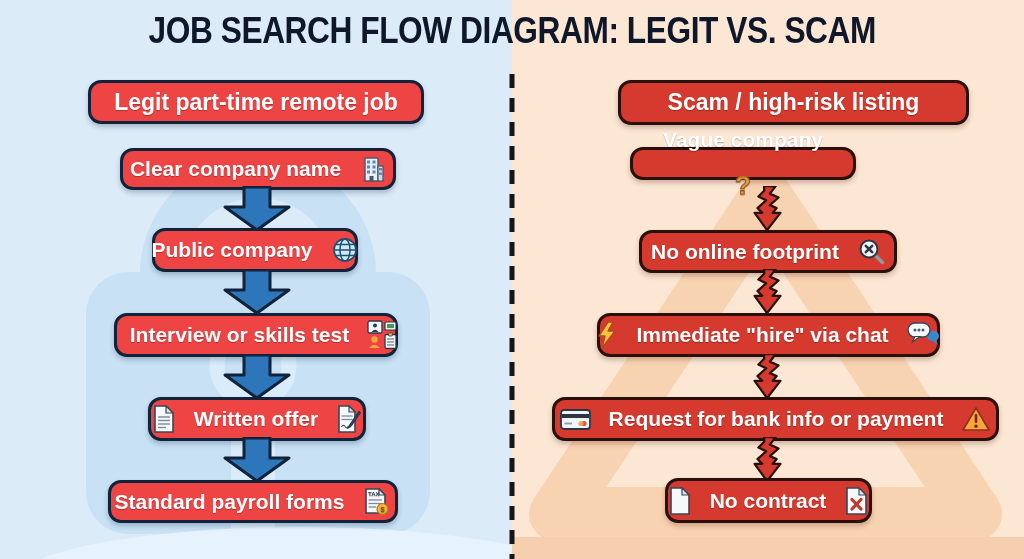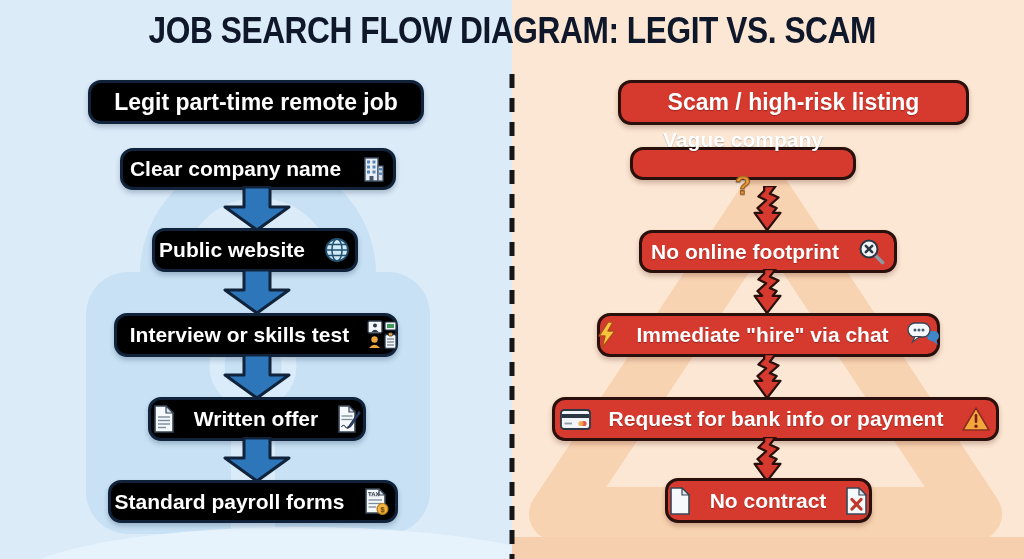--- a/index.html
+++ b/index.html
@@ -15,21 +15,21 @@
     position:absolute;left:0;top:10px;width:1024px;text-align:center;
     color:#0f172a;font-weight:800;font-size:36px;letter-spacing:-0.5px;white-space:nowrap;
   }
   .title-inner{display:inline-block;transform:scaleX(0.88);transform-origin:center;}
   .box{
     position:absolute;display:flex;align-items:center;justify-content:center;
     gap:7px;box-sizing:border-box;padding:0 10px;border-radius:13px;
     color:#ffffff;font-weight:700;white-space:nowrap;
     text-shadow:0 1px 1px rgba(0,0,0,0.28);
   }
-  .blue{background:#000000;border:3px solid #10233a;box-shadow:0 3px 5px rgba(15,40,75,0.25);}
+  .blue{background:#ef4444;border:3px solid #10233a;box-shadow:0 3px 5px rgba(15,40,75,0.25);}
   .red{background:#d6392e;border:3px solid #2a100c;box-shadow:0 3px 5px rgba(80,15,8,0.25);}
   .hdr{font-size:23px;}
   .row{font-size:21px;gap:18px;}
   .arrow{position:absolute;}
   .icon{display:inline-flex;align-items:center;}
 </style>
 </head>
 <body>
 
 <div class="stage">
@@ -79,21 +79,21 @@
         <rect x="10.5" y="20" width="4" height="5" fill="#44566b"></rect>
       </svg>
     </span>
   </div>
 
   <svg class="arrow" style="left:217px;top:186px;" width="80" height="46" viewBox="0 0 80 46">
     <path d="M27 1 L53 1 L53 21 L72 21 L40 44 L8 21 L27 21 Z" fill="#2e76ba" stroke="#10233a" stroke-width="3" stroke-linejoin="round"></path>
   </svg>
 
   <div class="box blue row" style="left:152px;top:228px;width:206px;height:44px;">
-    <span>Public website</span>
+    <span>Public company</span>
     <span class="icon">
       <svg width="28" height="28" viewBox="0 0 28 28">
         <circle cx="14" cy="14" r="11" fill="#cfeaf8" stroke="#22506f" stroke-width="1.8"></circle>
         <ellipse cx="14" cy="14" rx="5" ry="11" fill="none" stroke="#22506f" stroke-width="1.5"></ellipse>
         <line x1="3" y1="14" x2="25" y2="14" stroke="#22506f" stroke-width="1.5"></line>
         <line x1="4.5" y1="8.5" x2="23.5" y2="8.5" stroke="#22506f" stroke-width="1.5"></line>
         <line x1="4.5" y1="19.5" x2="23.5" y2="19.5" stroke="#22506f" stroke-width="1.5"></line>
       </svg>
     </span>
   </div>

